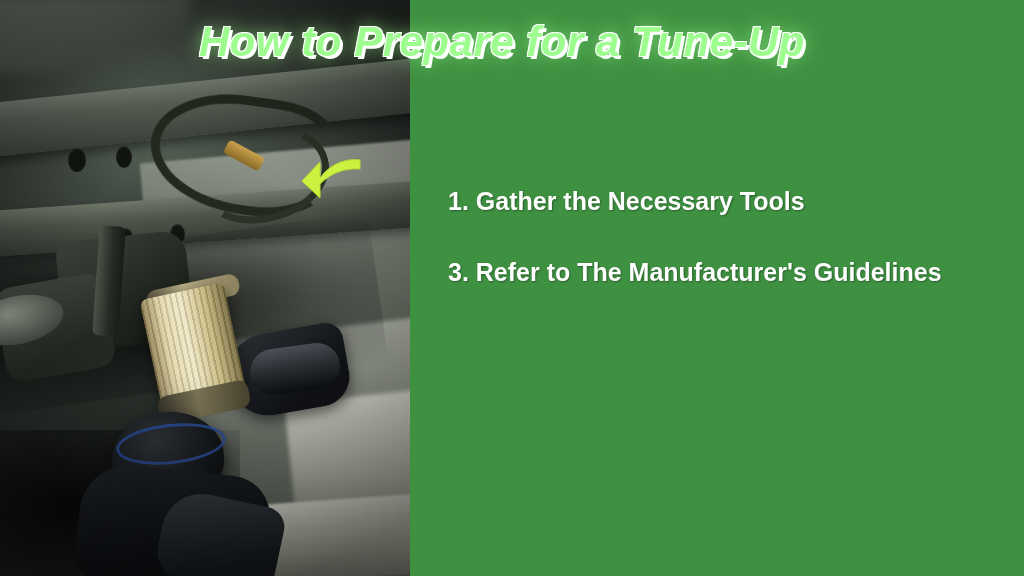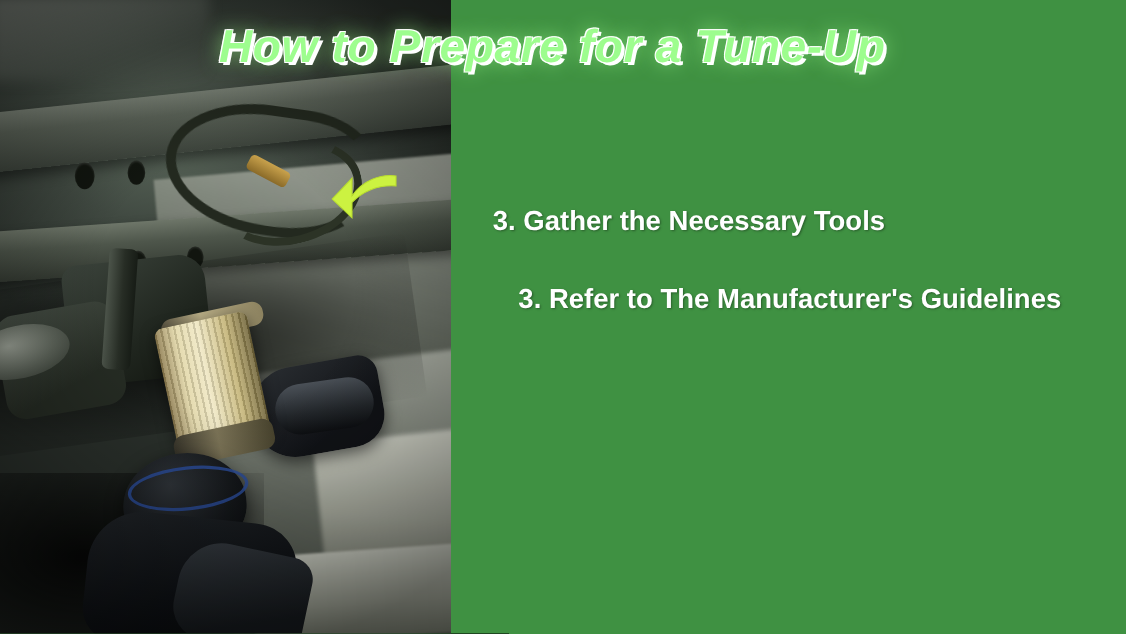--- a/index.html
+++ b/index.html
@@ -266,21 +266,21 @@
     width: 540px;
   }
   .bullet {
     color: #ffffff;
     font-size: 25px;
     font-weight: bold;
     line-height: 1.22;
     margin-bottom: 40px;
     text-shadow: 1px 1px 2px rgba(0,0,0,0.35);
   }
-  .bullet:last-child { margin-bottom: 0; text-align: center; }
+  .bullet:last-child { margin-bottom: 0; }
 </style>
 </head>
 <body>
 
 <div id="slide">
 
   <div id="photo">
     <div class="photo-layer p-base"></div>
     <div class="photo-layer p-topglow"></div>
     <div class="photo-layer p-panel"></div>
@@ -316,17 +316,17 @@
 
   <svg id="arrow" viewBox="0 0 62 44">
     <path d="M60 4 C 46 2, 30 8, 20 22 L 20 6 L 2 25 L 20 42 L 20 28 C 32 16, 46 12, 60 13 Z" fill="#ccf241" stroke="#b8dd2e" stroke-width="1"></path>
   </svg>
 
   <div id="greenpanel"></div>
 
   <div id="title">How to Prepare for a Tune-Up</div>
 
   <div id="bullets">
-    <div class="bullet">3. Gather the Necessary Tools</div>
+    <div class="bullet">1. Gather the Necessary Tools</div>
     <div class="bullet">3. Refer to The Manufacturer's Guidelines</div>
   </div>
 
 </div>
 
 </body></html>

